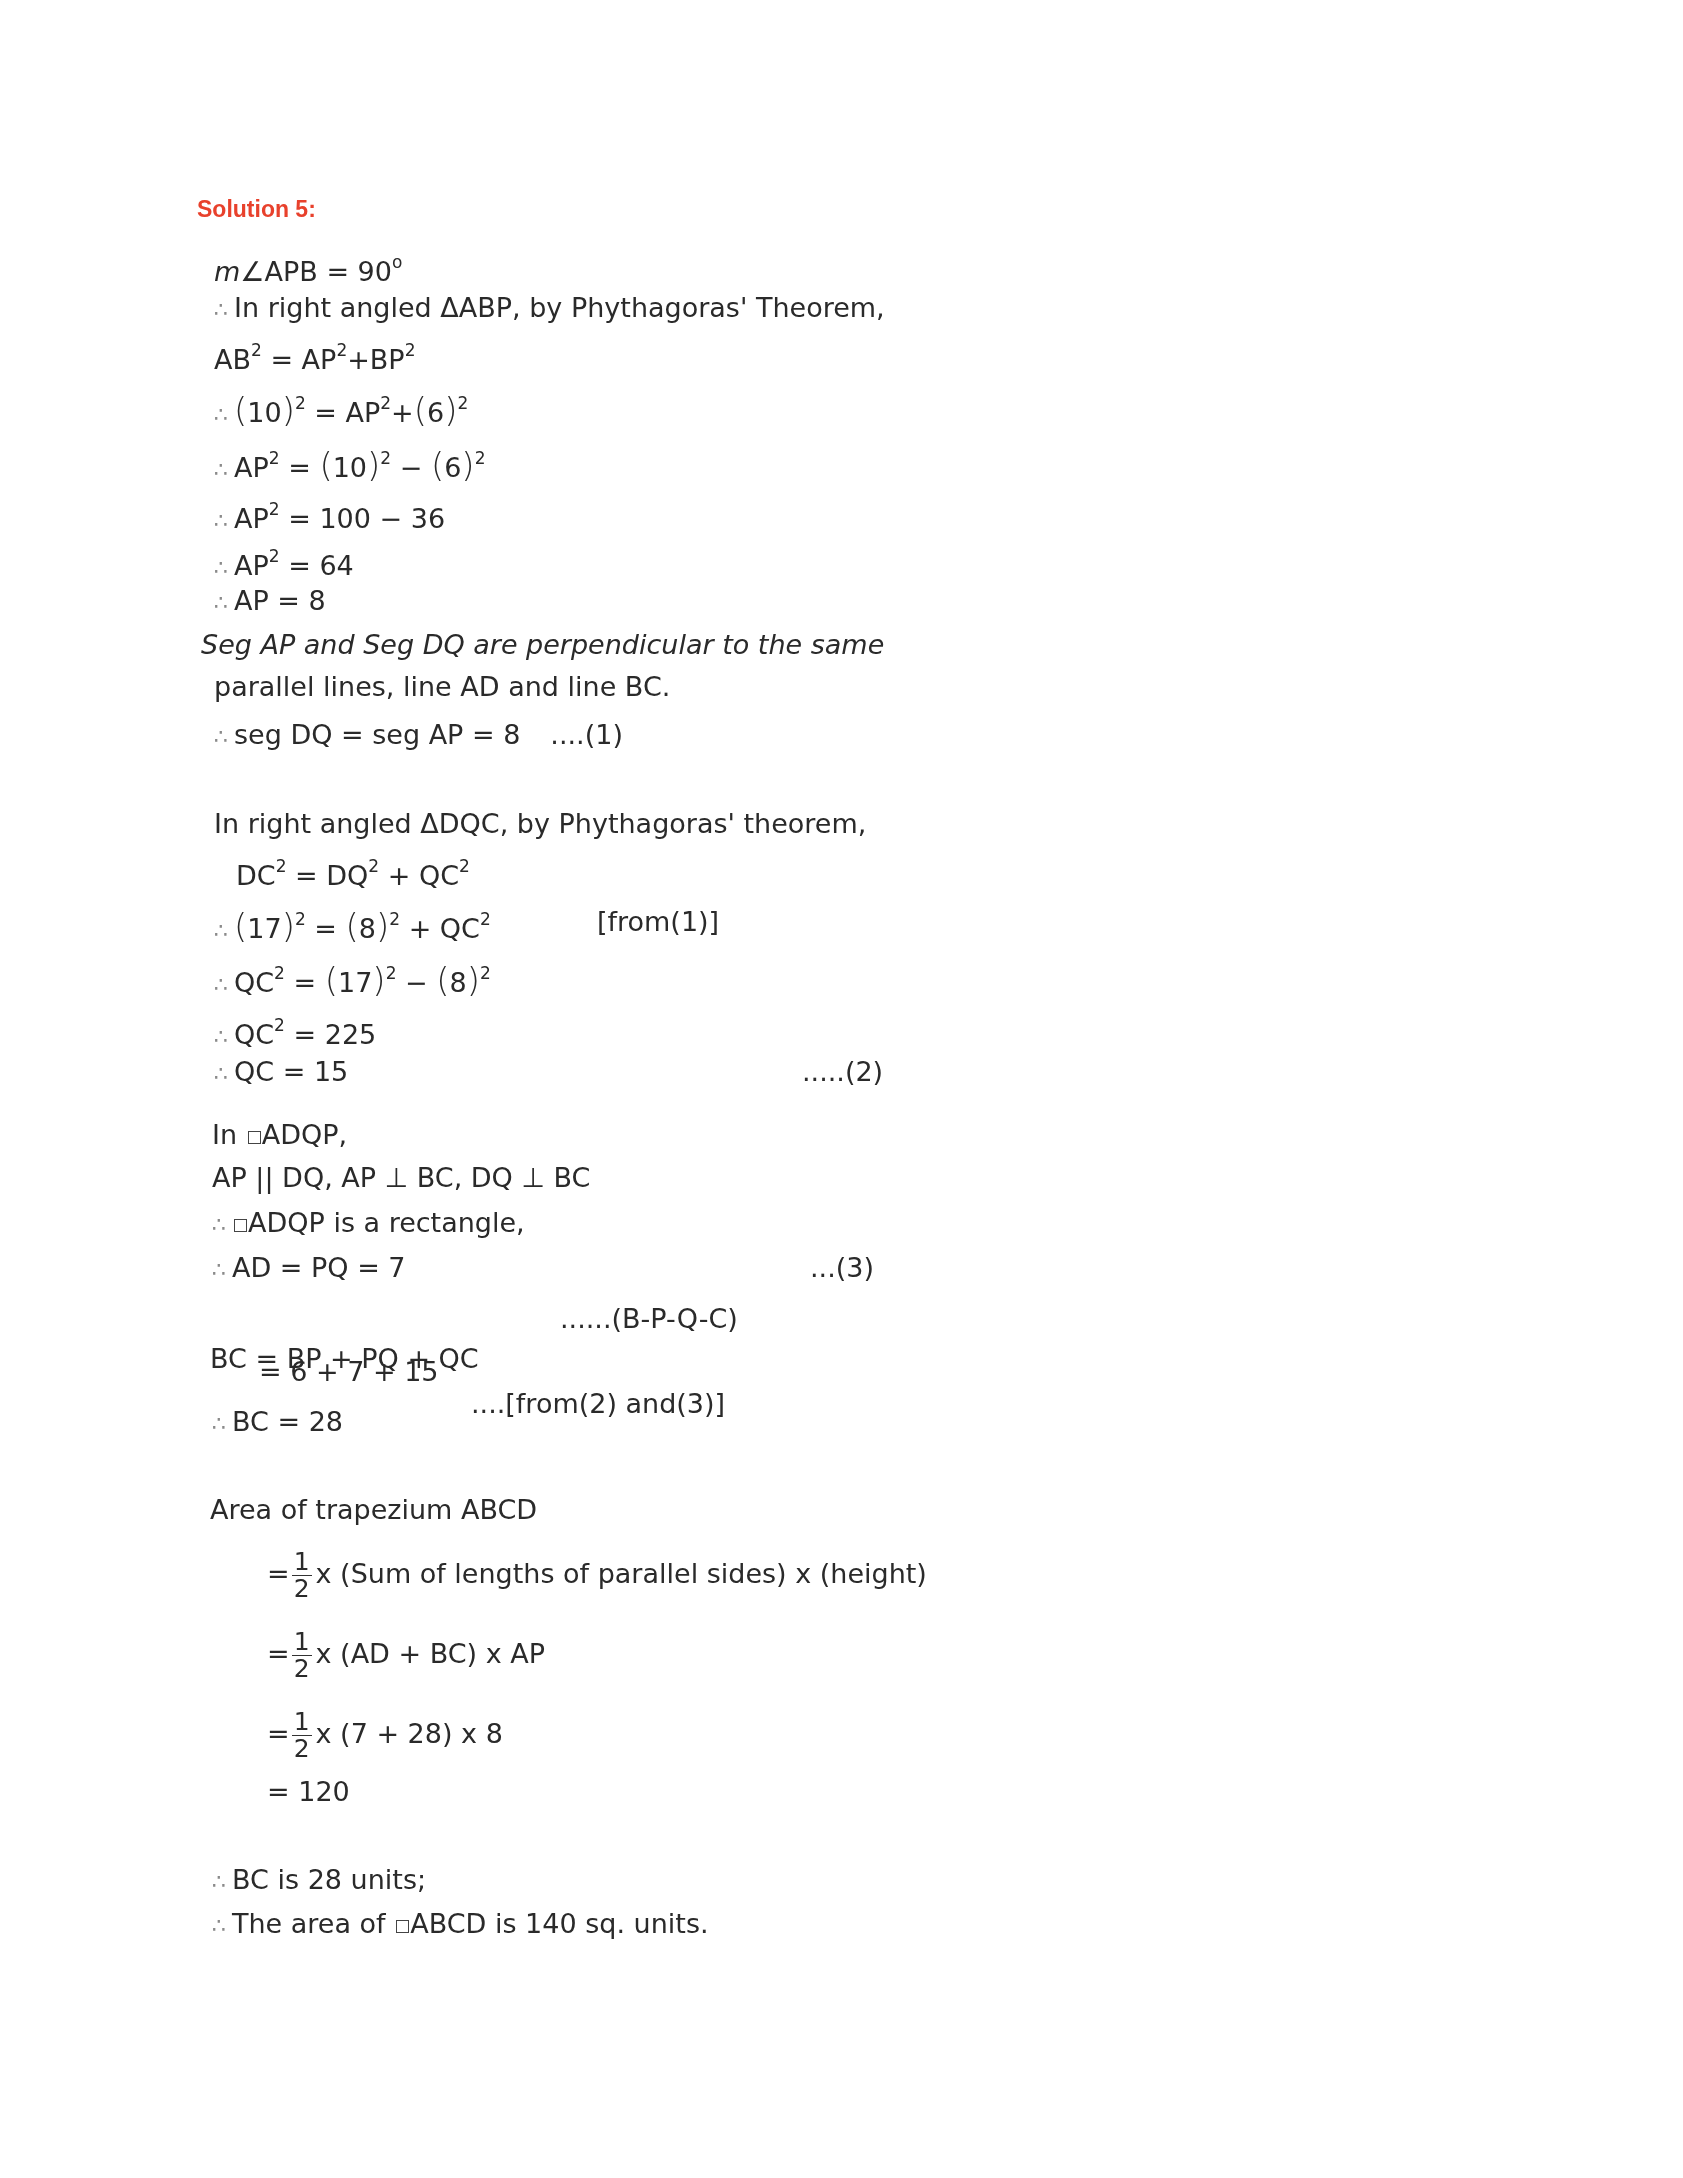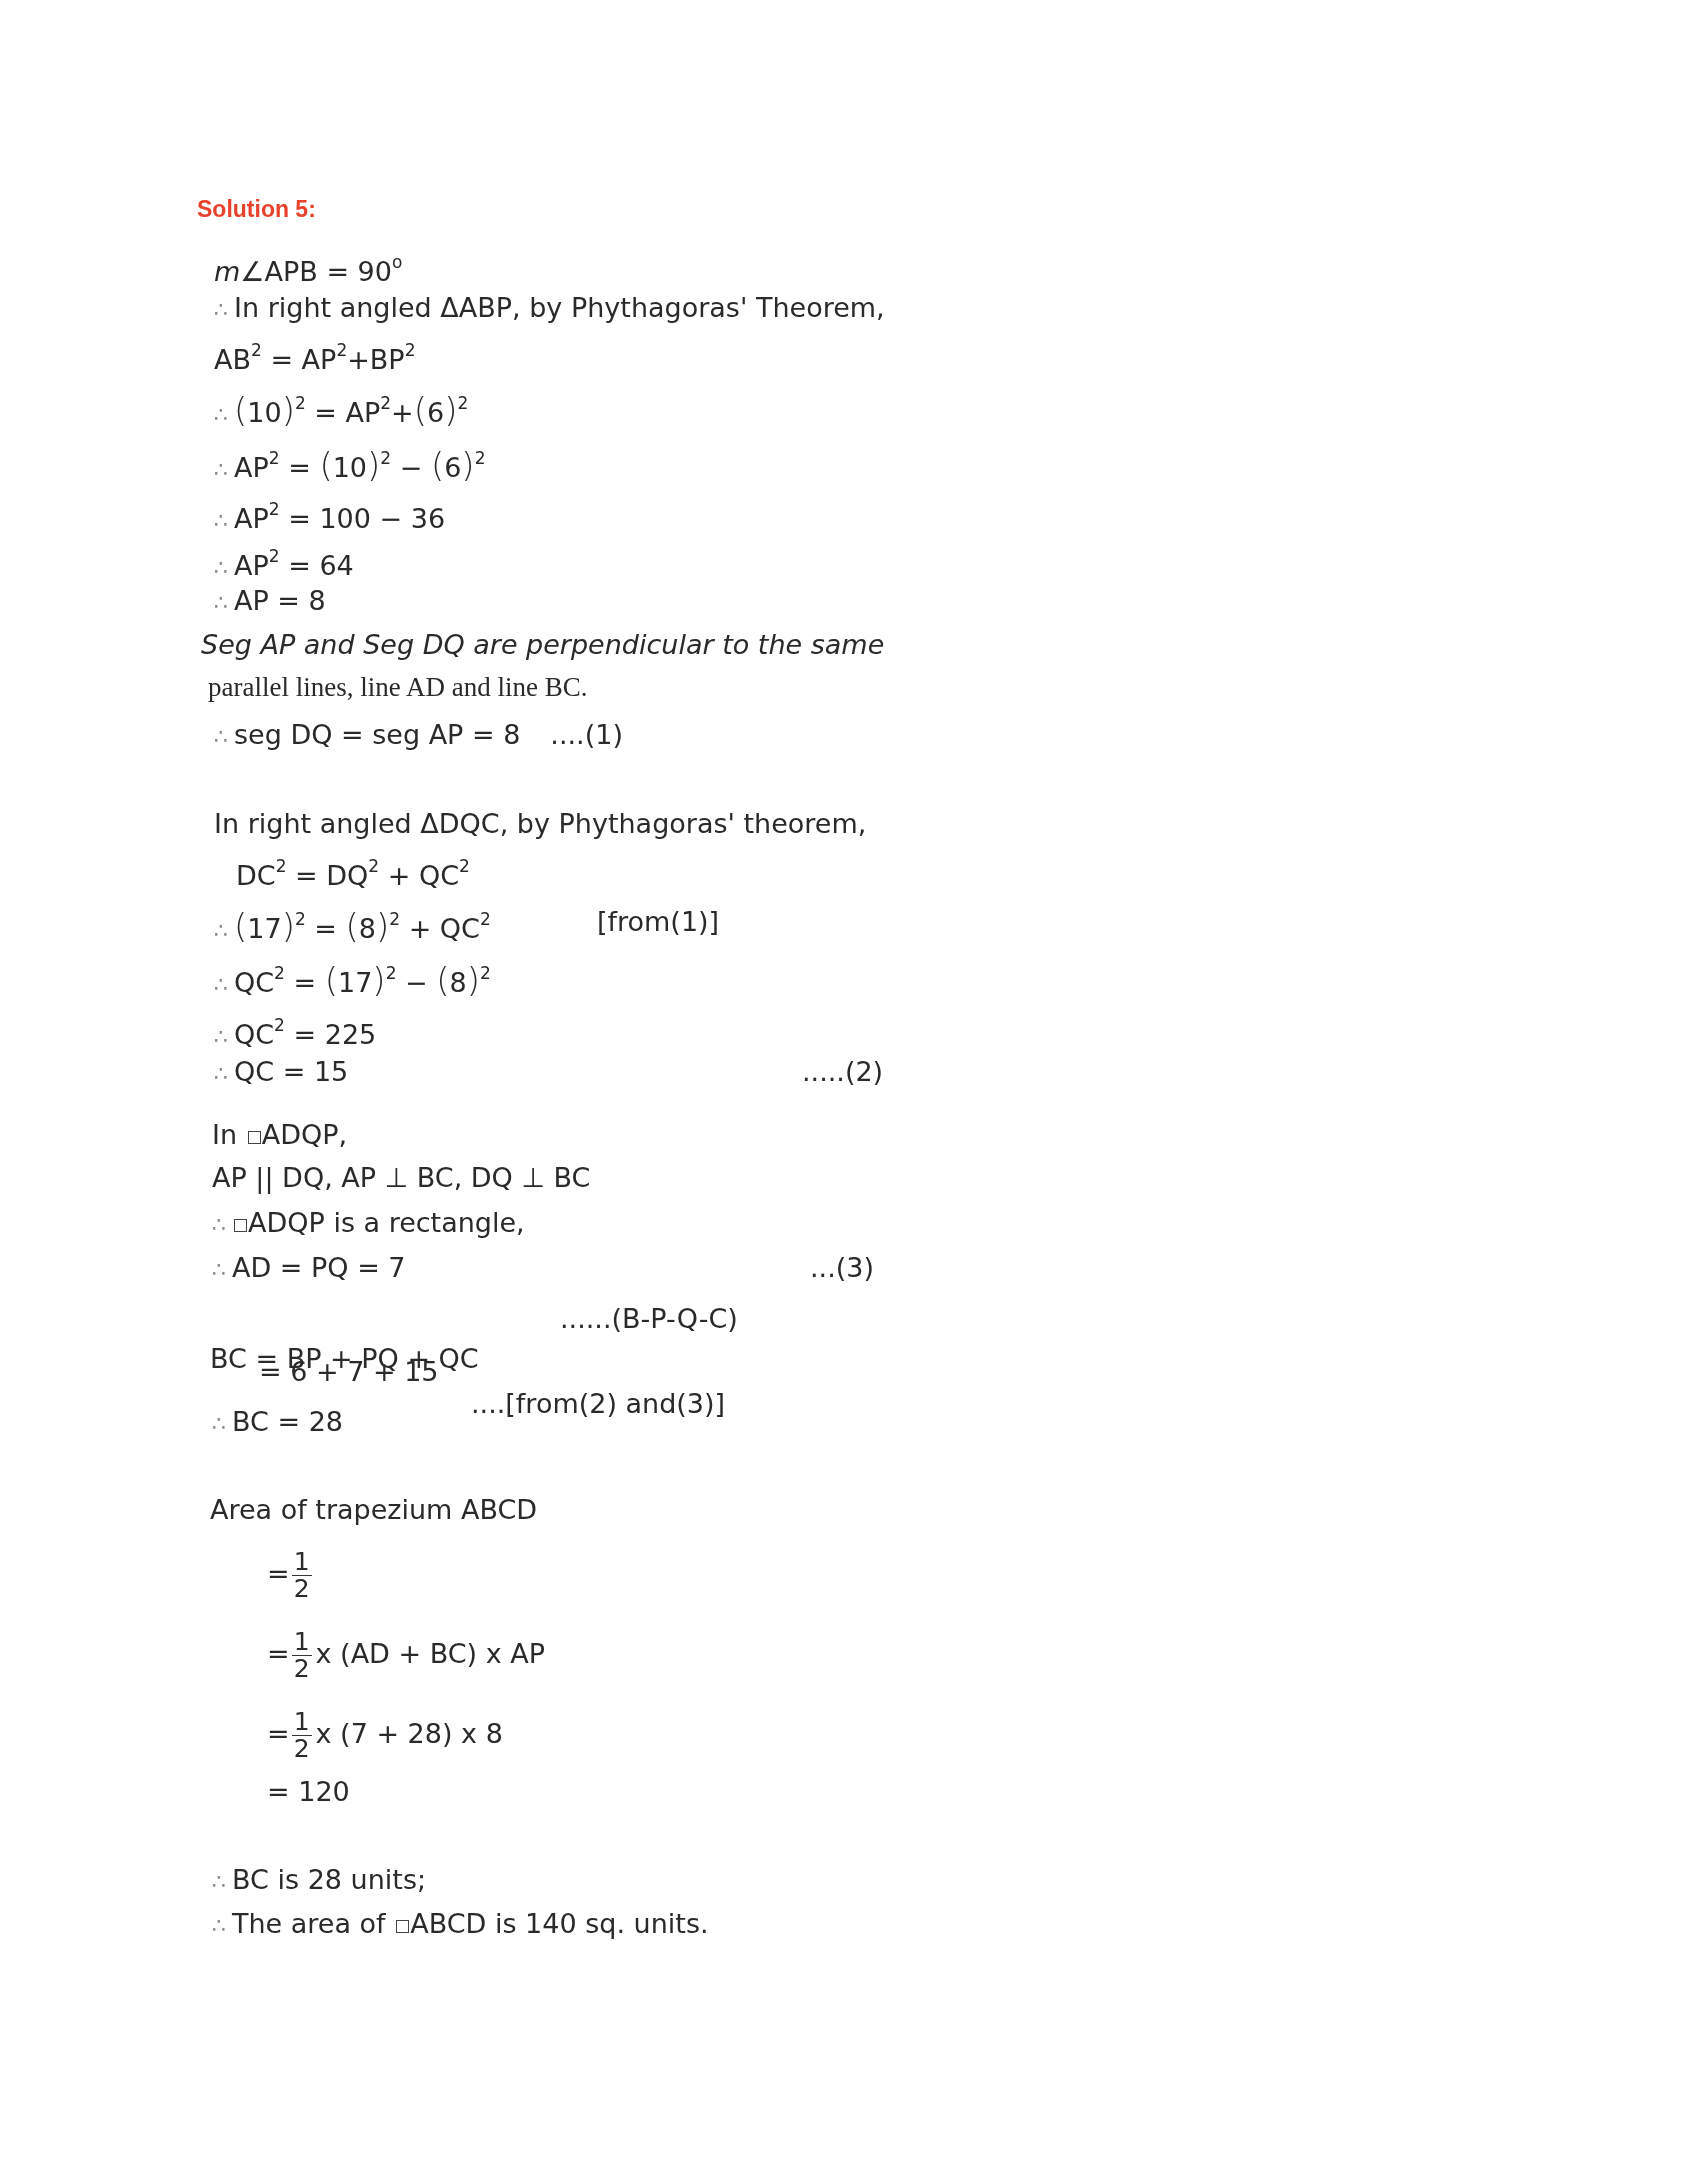--- a/index.html
+++ b/index.html
@@ -49,21 +49,21 @@
 <div class="ln" style="left:214px;top:541px;">
   <span class="th">∴</span>AP<sup>2</sup> = 64
 </div>
 
 <div class="ln" style="left:214px;top:583px;">
   <span class="th">∴</span><span>AP = 8</span>
 </div>
 
 <div class="ln" style="left:201px;top:627px;font-style:italic;">Seg AP and Seg DQ are perpendicular to the same</div>
 
-<div class="ln" style="left:208px;top:669px;font-family:Liberation Serif, serif;">parallel lines, line AD and line BC.</div>
+<div class="ln" style="left:214px;top:669px;">parallel lines, line AD and line BC.</div>
 
 <div class="ln" style="left:214px;top:717px;">
   <span class="th">∴</span><span>seg DQ = seg AP = 8</span><span style="margin-left:30px;">....(1)</span>
 </div>
 
 <div class="ln" style="left:214px;top:806px;">In right angled ΔDQC, by Phythagoras' theorem,</div>
 
 <div class="ln" style="left:236px;top:851px;">
   DC<sup>2</sup> = DQ<sup>2</sup> + QC<sup>2</sup>
 </div>
@@ -107,21 +107,21 @@
 <div class="ln" style="left:259px;top:1354px;">= 6 + 7 + 15</div>
 <div class="ln ref" style="left:471px;top:1354px;margin-top:32px;">....[from(2) and(3)]</div>
 
 <div class="ln" style="left:212px;top:1404px;">
   <span class="th">∴</span><span>BC = 28</span>
 </div>
 
 <div class="ln" style="left:210px;top:1492px;">Area of trapezium ABCD</div>
 
 <div class="ln" style="left:267px;top:1549px;">
-  <span>=</span><span class="frac"><span class="num">1</span><span>2</span></span>
+  <span>=</span><span class="frac"><span class="num">1</span><span>2</span></span><span>x (Sum of lengths of parallel sides) x (height)</span>
 </div>
 
 <div class="ln" style="left:267px;top:1629px;">
   <span>=</span><span class="frac"><span class="num">1</span><span>2</span></span><span>x (AD + BC) x AP</span>
 </div>
 
 <div class="ln" style="left:267px;top:1709px;">
   <span>=</span><span class="frac"><span class="num">1</span><span>2</span></span><span>x (7 + 28) x 8</span>
 </div>
 

